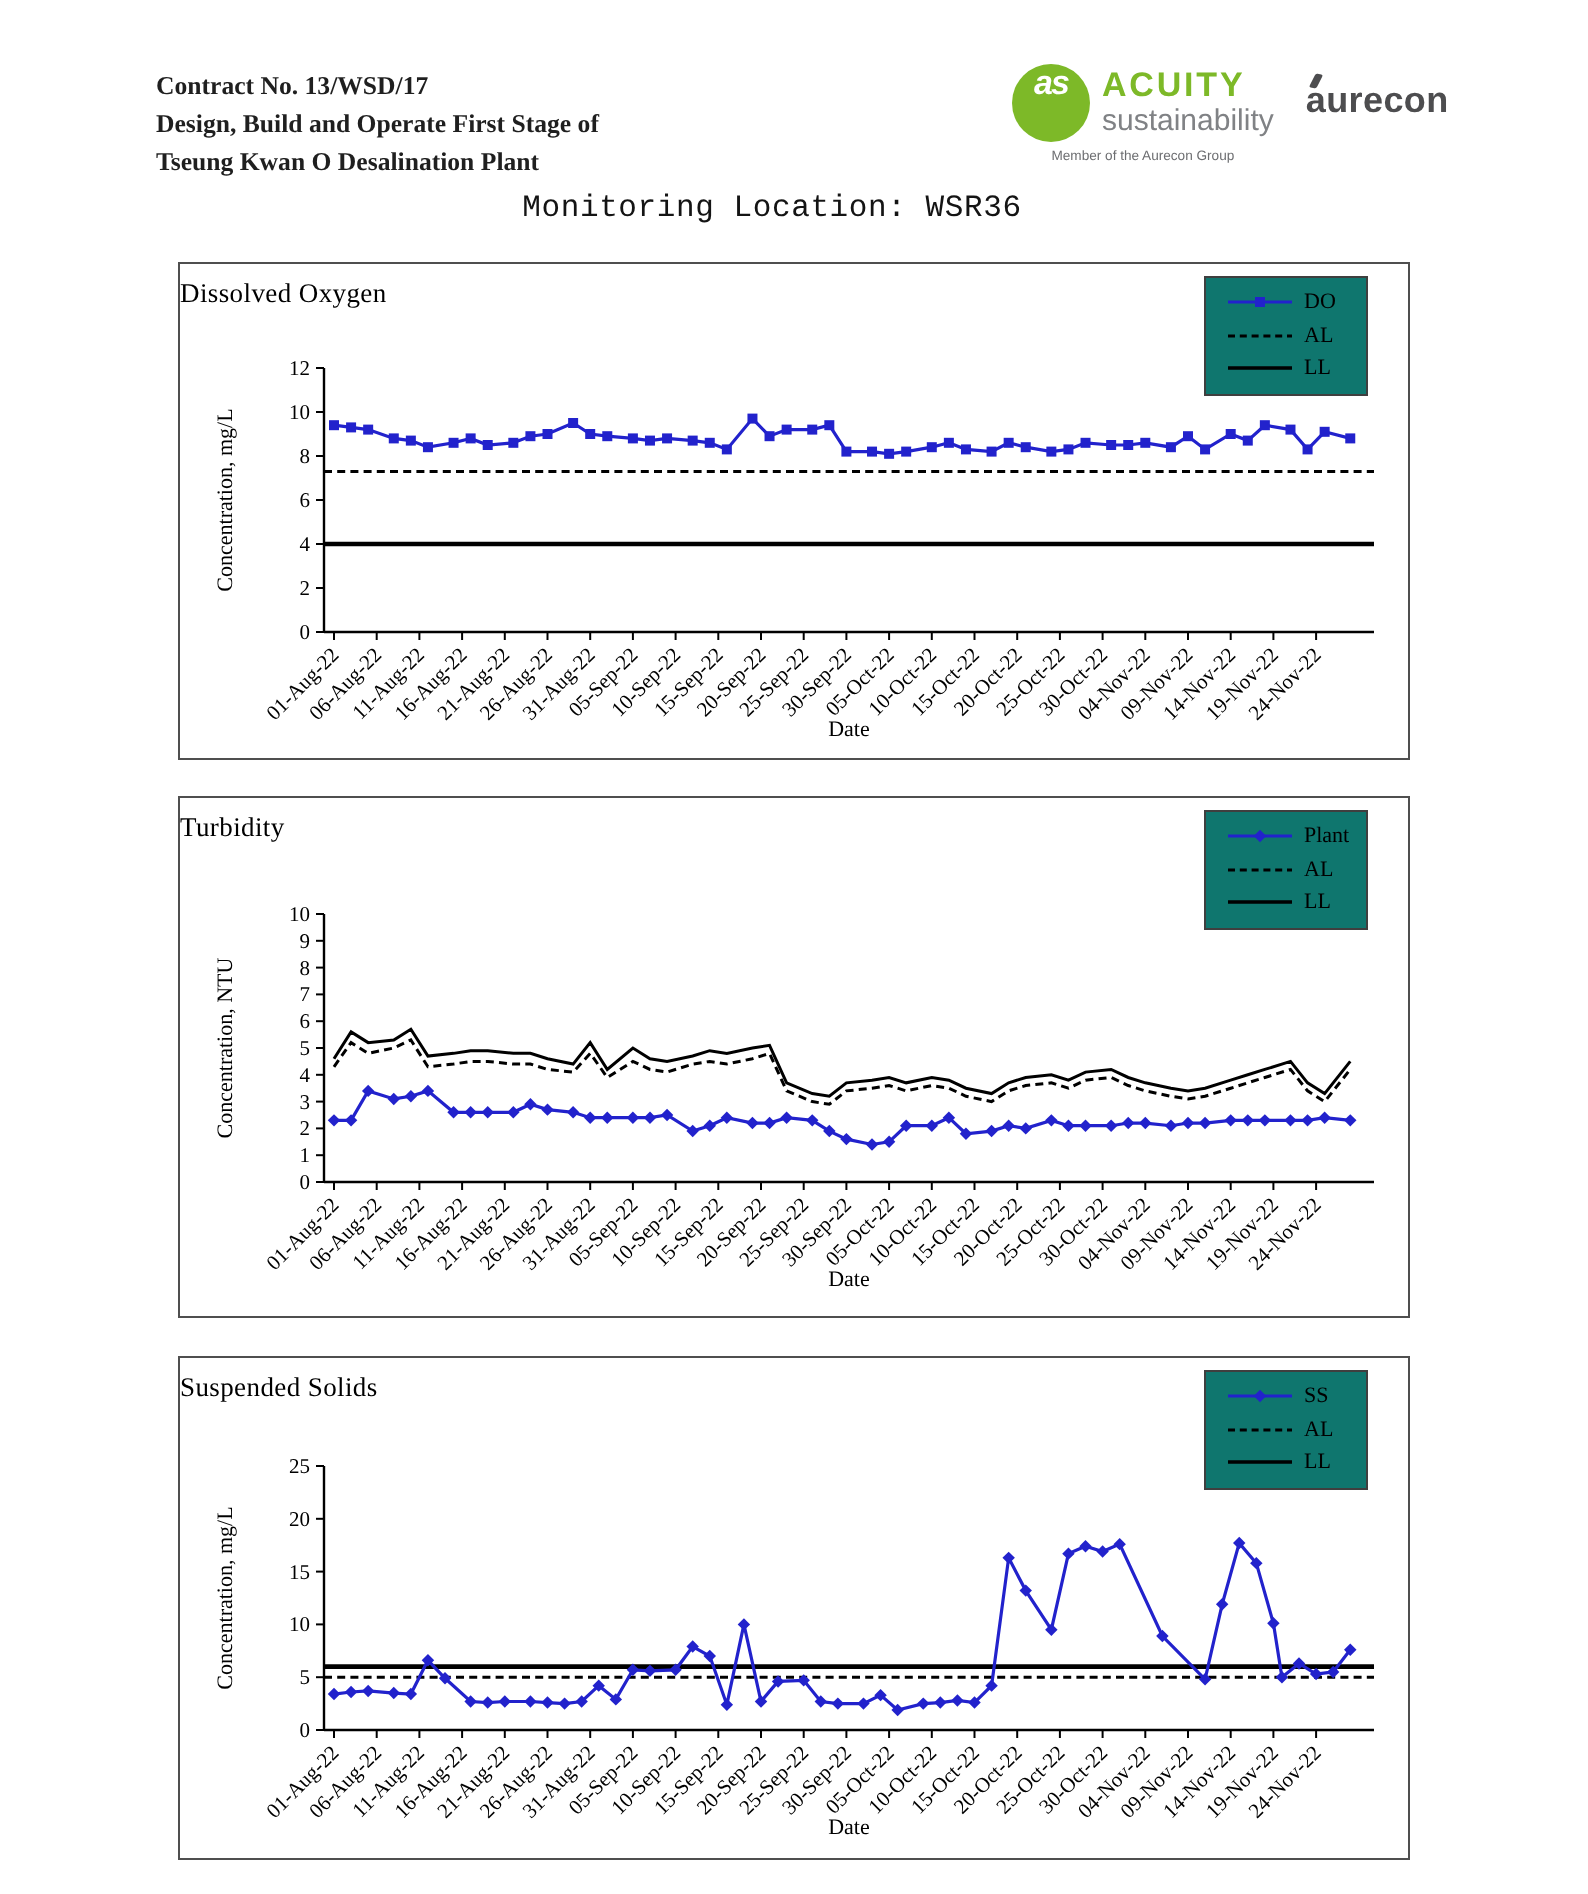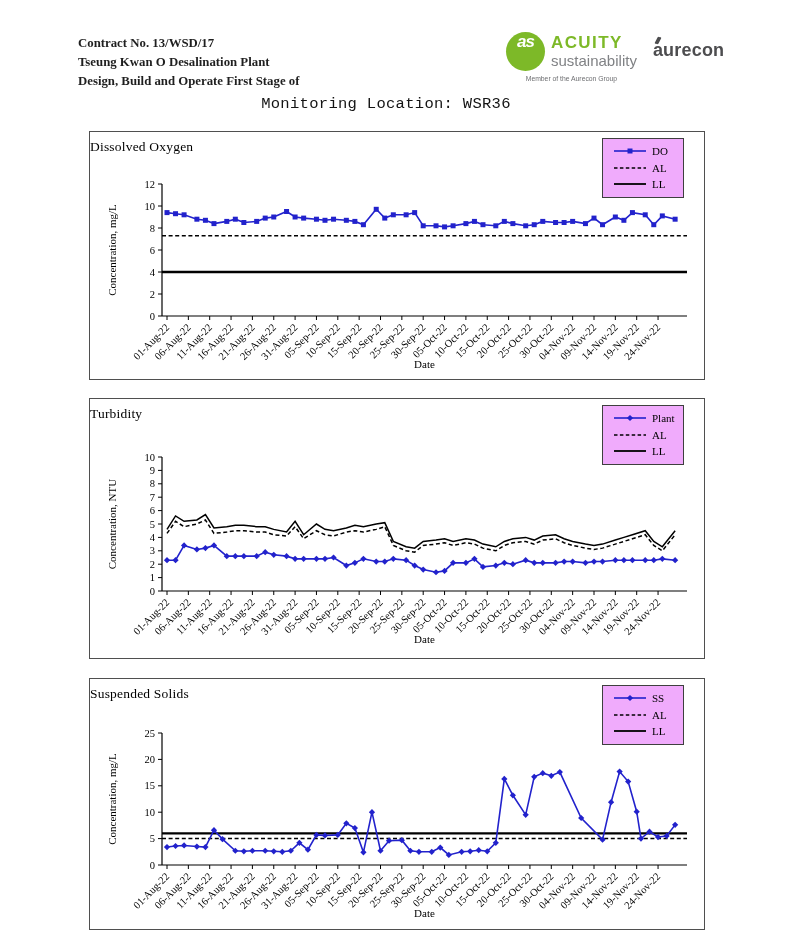--- a/index.html
+++ b/index.html
@@ -28,35 +28,35 @@
               font-size:15.5px;color:#141414;letter-spacing:0.3px;font-family:Liberation Mono, monospace;}
 
   
   .chart-box{position:absolute;left:89px;width:614px;border:1.6px solid #4f4f4f;background:#fff;}
   .chart-box[data-chart="do"]{top:131px;height:247px;}
   .chart-box[data-chart="turb"]{top:398px;height:259px;}
   .chart-box[data-chart="ss"]{top:678px;height:250px;}
   .chart-title{position:absolute;top:7px;left:0;width:100%;text-align:left;
                font-size:13.5px;color:#000;letter-spacing:0.2px;}
   .legend{position:absolute;top:6px;right:20px;width:64px;border:1.2px solid #3f3f3f;
-          background:#f0abfc;padding:4px 6px 4px 10px;z-index:2;}
+          background:#0f766e;padding:4px 6px 4px 10px;z-index:2;}
   .legend-row{display:flex;align-items:center;height:16.5px;gap:5px;}
   .legend-label{font-size:11px;color:#000;font-family:"Liberation Serif",serif;}
   svg.plot{position:absolute;left:0;top:0;}
   svg text{font-family:"Liberation Serif",serif;fill:#000;}
 </style>
 </head>
 <body>
 
 <div class="page">
 
   <div class="contract">
     <div>Contract No. 13/WSD/17</div>
+    <div>Design, Build and Operate First Stage of</div>
     <div>Tseung Kwan O Desalination Plant</div>
-    <div>Design, Build and Operate First Stage of</div>
   </div>
 
   <div class="logos">
     <div class="acuity">
       <div class="acuity-row">
         <div class="acuity-circle">
           <span>as</span>
         </div>
         <div class="acuity-text">
           <div class="acuity-name">ACUITY</div>

